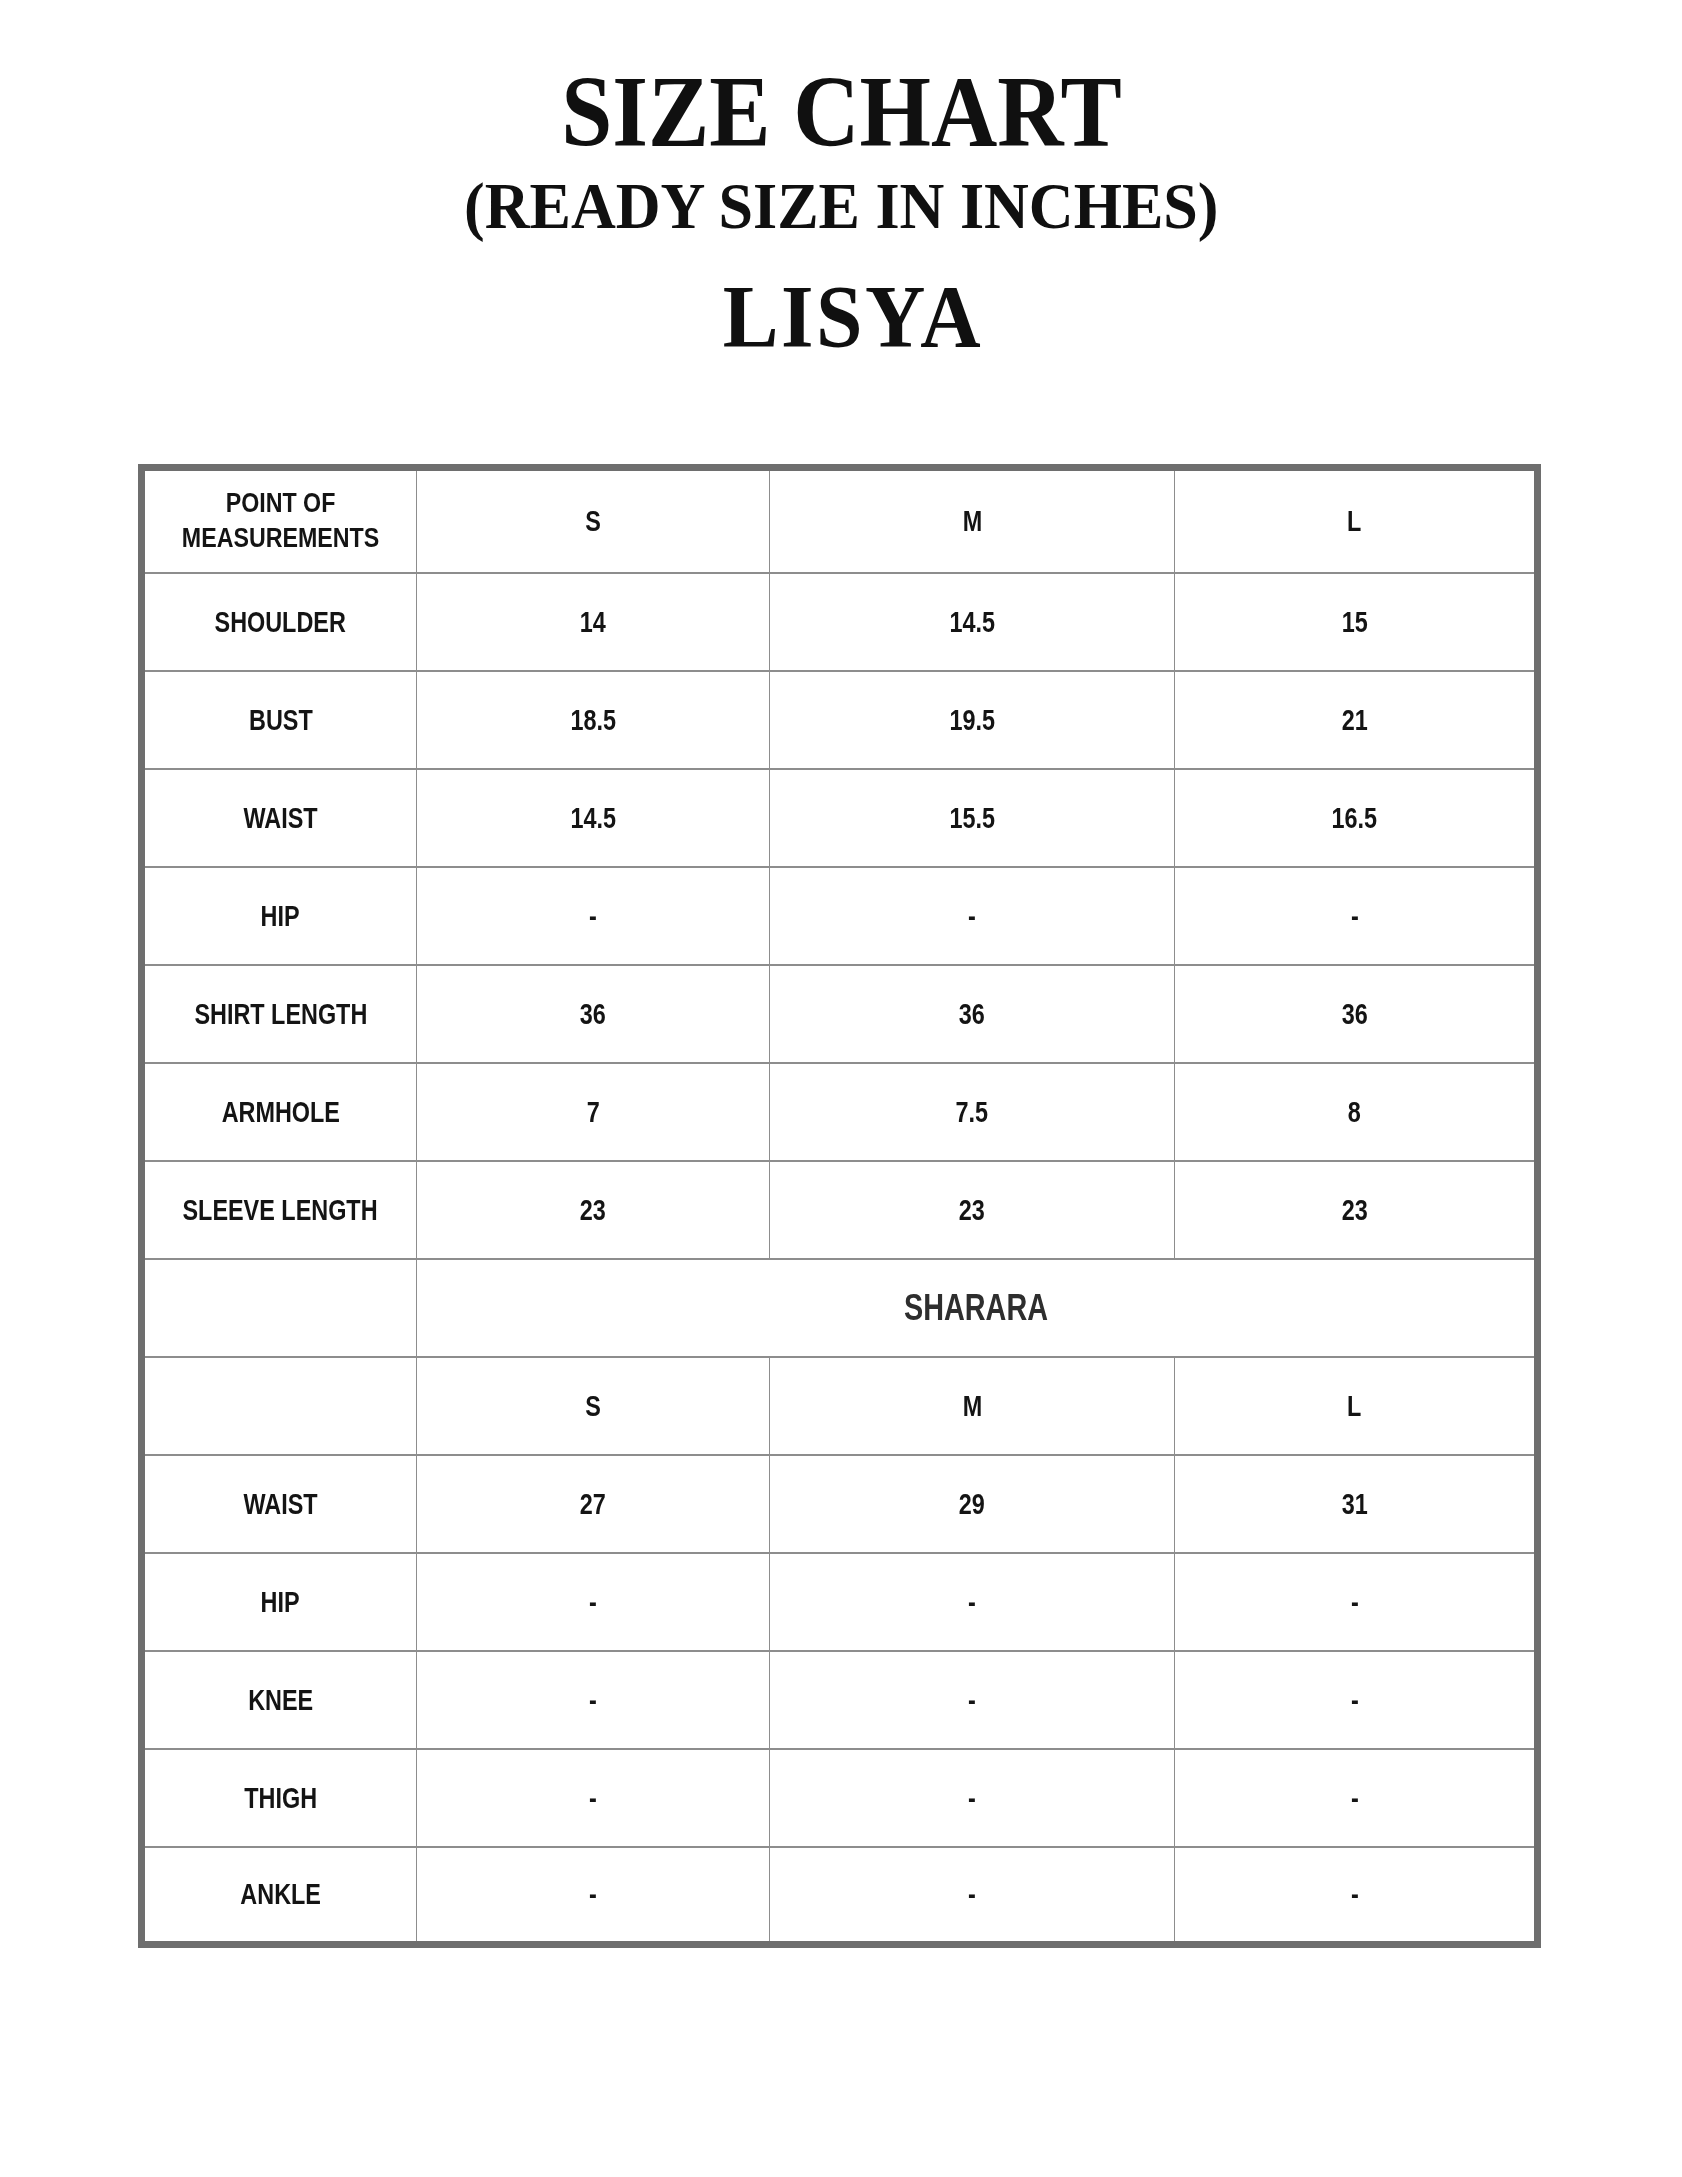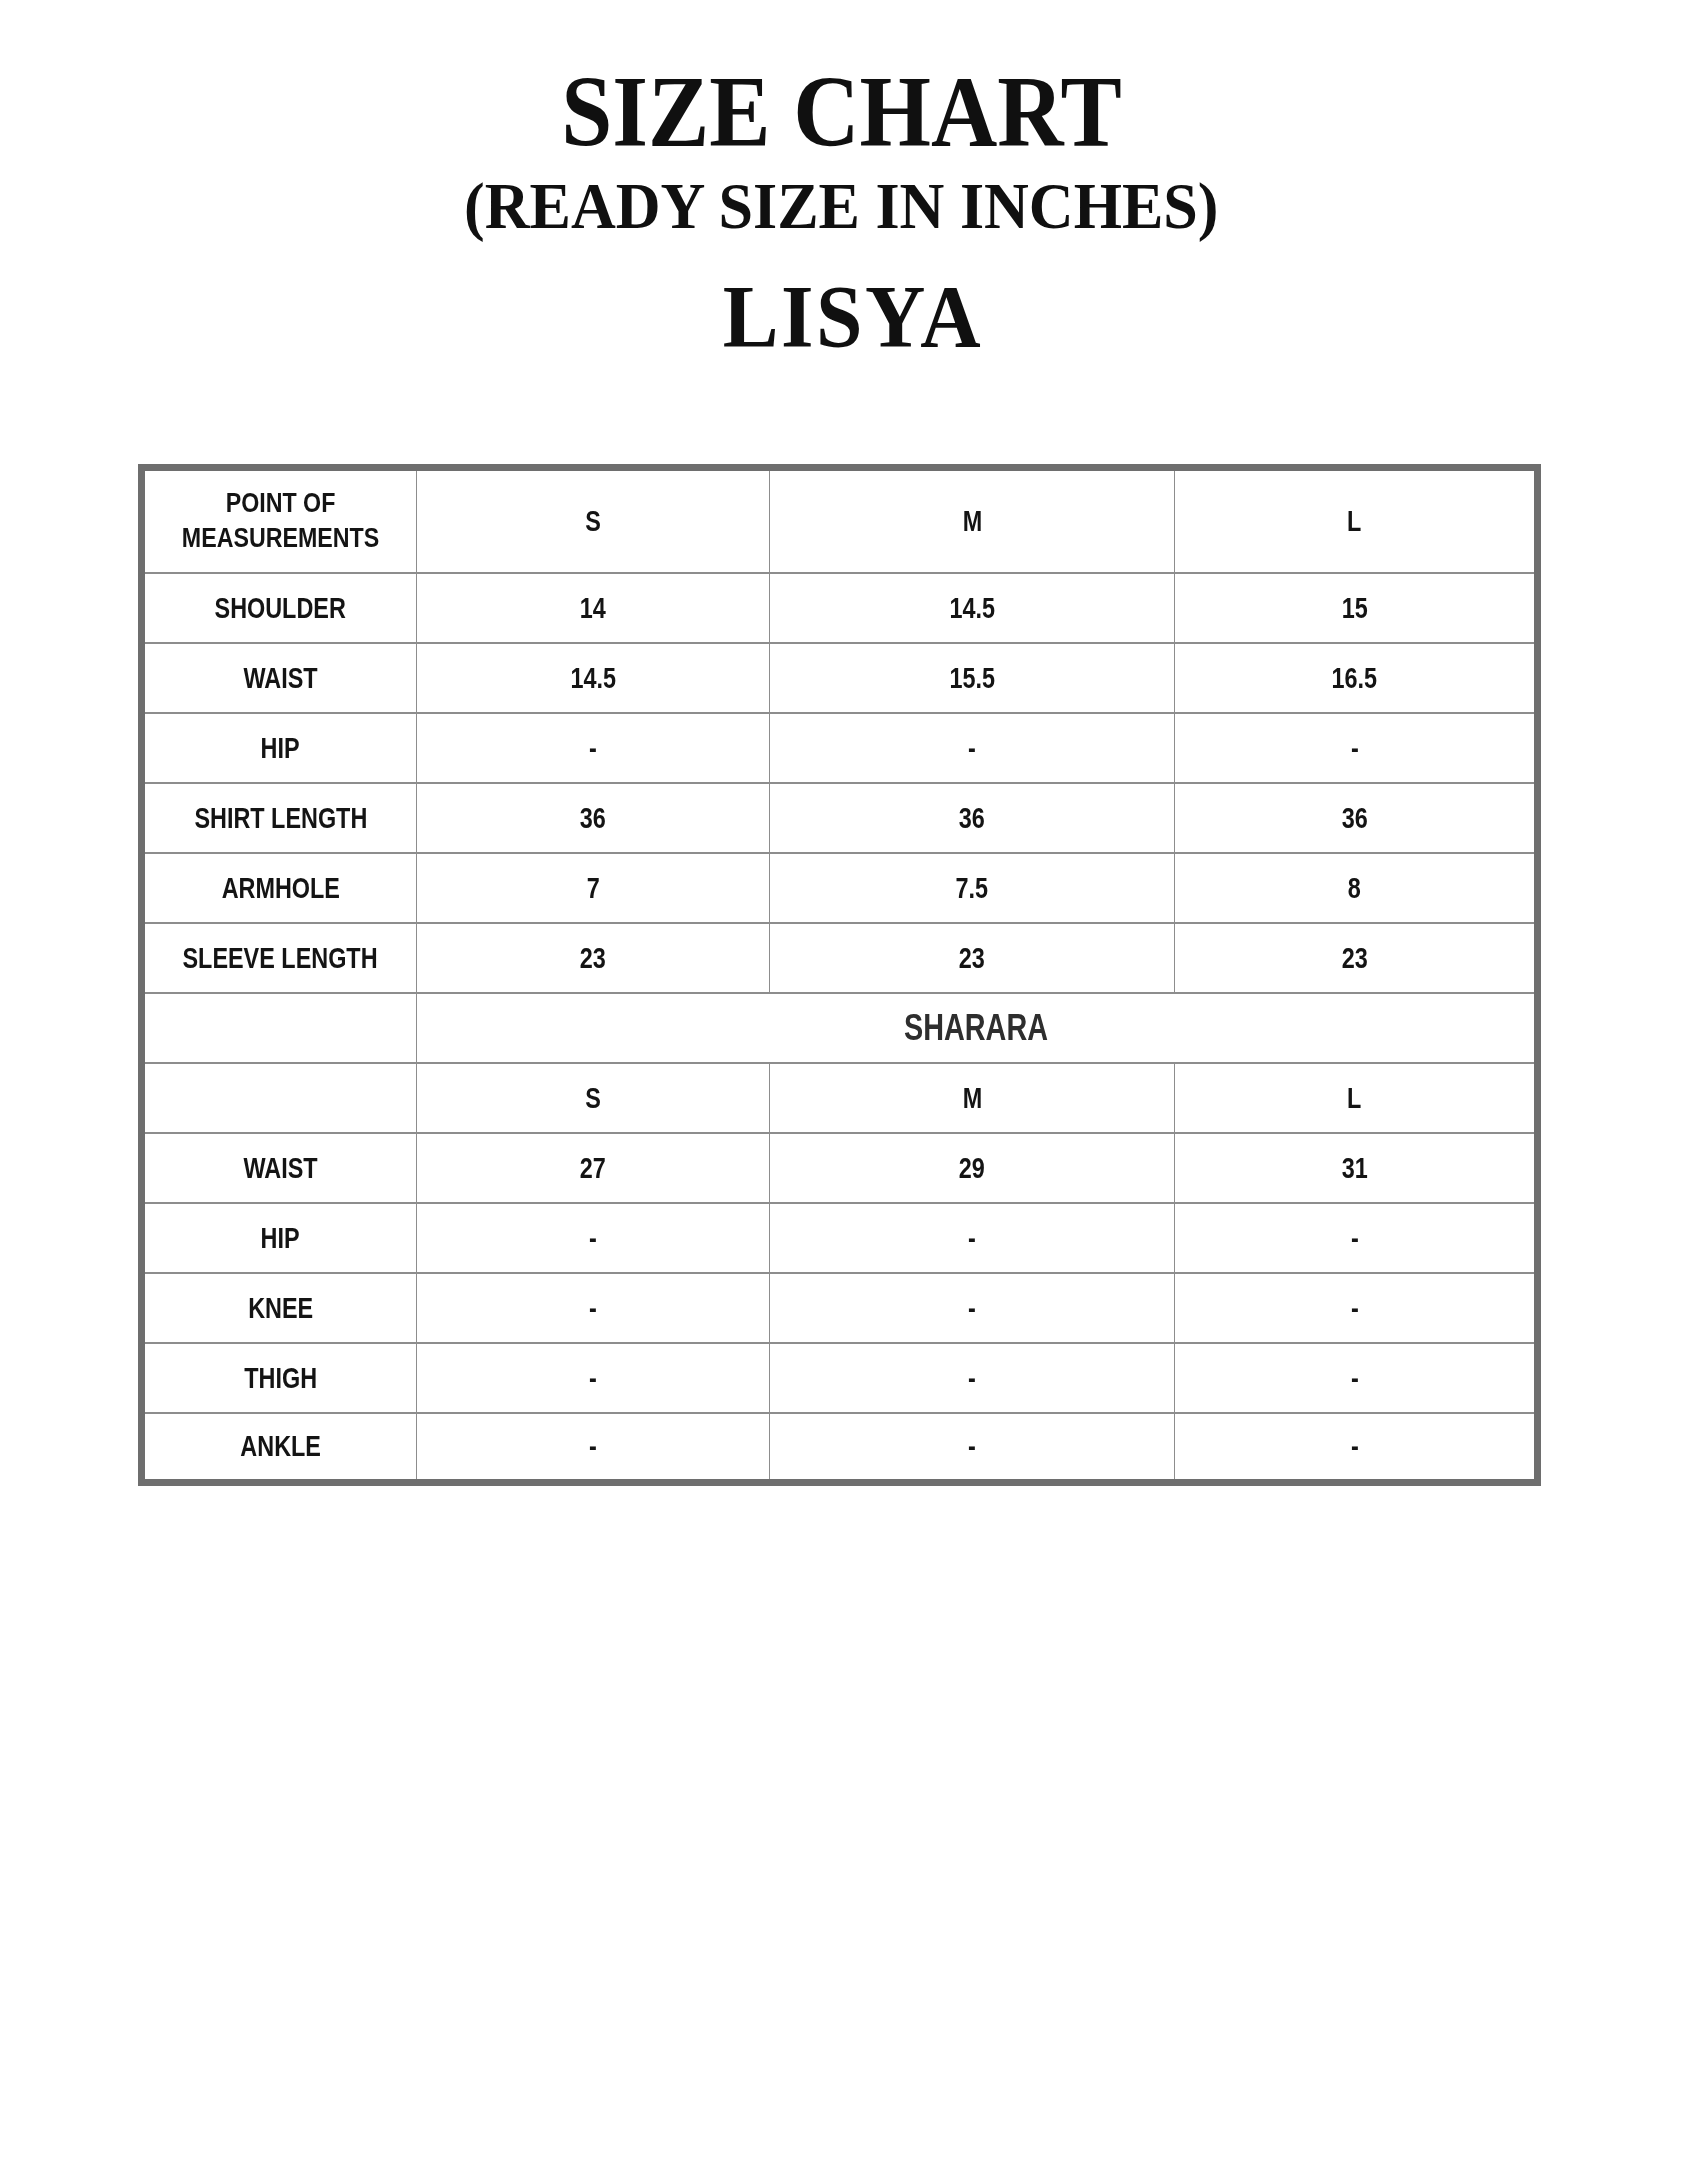--- a/index.html
+++ b/index.html
@@ -14,21 +14,21 @@
   h2{line-height:1.12;}
   .t2{font-size:66px;transform:scaleX(0.94);transform-origin:center;}
   h3{margin-top:26px;line-height:1.1;margin-left:22px;}
   .t3{font-size:88px;letter-spacing:2.6px;transform:scaleX(0.95);transform-origin:center;}
   
   .chart{position:absolute;left:138px;top:464px;width:1403px;border-collapse:collapse;
          table-layout:fixed;border:7px solid #6e6e6e;background:#f0abfc;}
   .chart td{border:1.7px solid #8d8d8d;border-top-width:2.6px;border-bottom-width:2.6px;
             text-align:center;vertical-align:middle;padding:0;background:#ffffff;}
   tr.hrow{height:105px;}
-  tr.r{height:70px;}
+  tr.r{height:98px;}
   .ct{display:inline-block;font-weight:bold;font-size:30px;color:#141414;
       transform:scaleX(0.78);transform-origin:center;white-space:nowrap;}
   .hl{display:inline-block;width:100%;font-weight:bold;font-size:27px;line-height:1.3;color:#141414;
       transform:scaleX(0.86);transform-origin:center;}
   .sec{display:inline-block;font-weight:bold;font-size:36px;color:#2e2e2e;
        transform:scaleX(0.80);transform-origin:center;white-space:nowrap;}
   col.c0{width:19.7%;} col.c1{width:25.3%;} col.c2{width:29.0%;} col.c3{width:26.0%;}
 </style>
 </head>
 <body>
@@ -57,20 +57,26 @@
         <td><span class="ct">L</span></td>
       </tr>
 
       <tr class="r">
         <td><span class="ct">SHOULDER</span></td>
         <td><span class="ct">14</span></td>
         <td><span class="ct">14.5</span></td>
         <td><span class="ct">15</span></td>
       </tr>
 
+      <tr class="r">
+        <td><span class="ct">BUST</span></td>
+        <td><span class="ct">18.5</span></td>
+        <td><span class="ct">19.5</span></td>
+        <td><span class="ct">21</span></td>
+      </tr>
 
       <tr class="r">
         <td><span class="ct">WAIST</span></td>
         <td><span class="ct">14.5</span></td>
         <td><span class="ct">15.5</span></td>
         <td><span class="ct">16.5</span></td>
       </tr>
 
       <tr class="r">
         <td><span class="ct">HIP</span></td>

